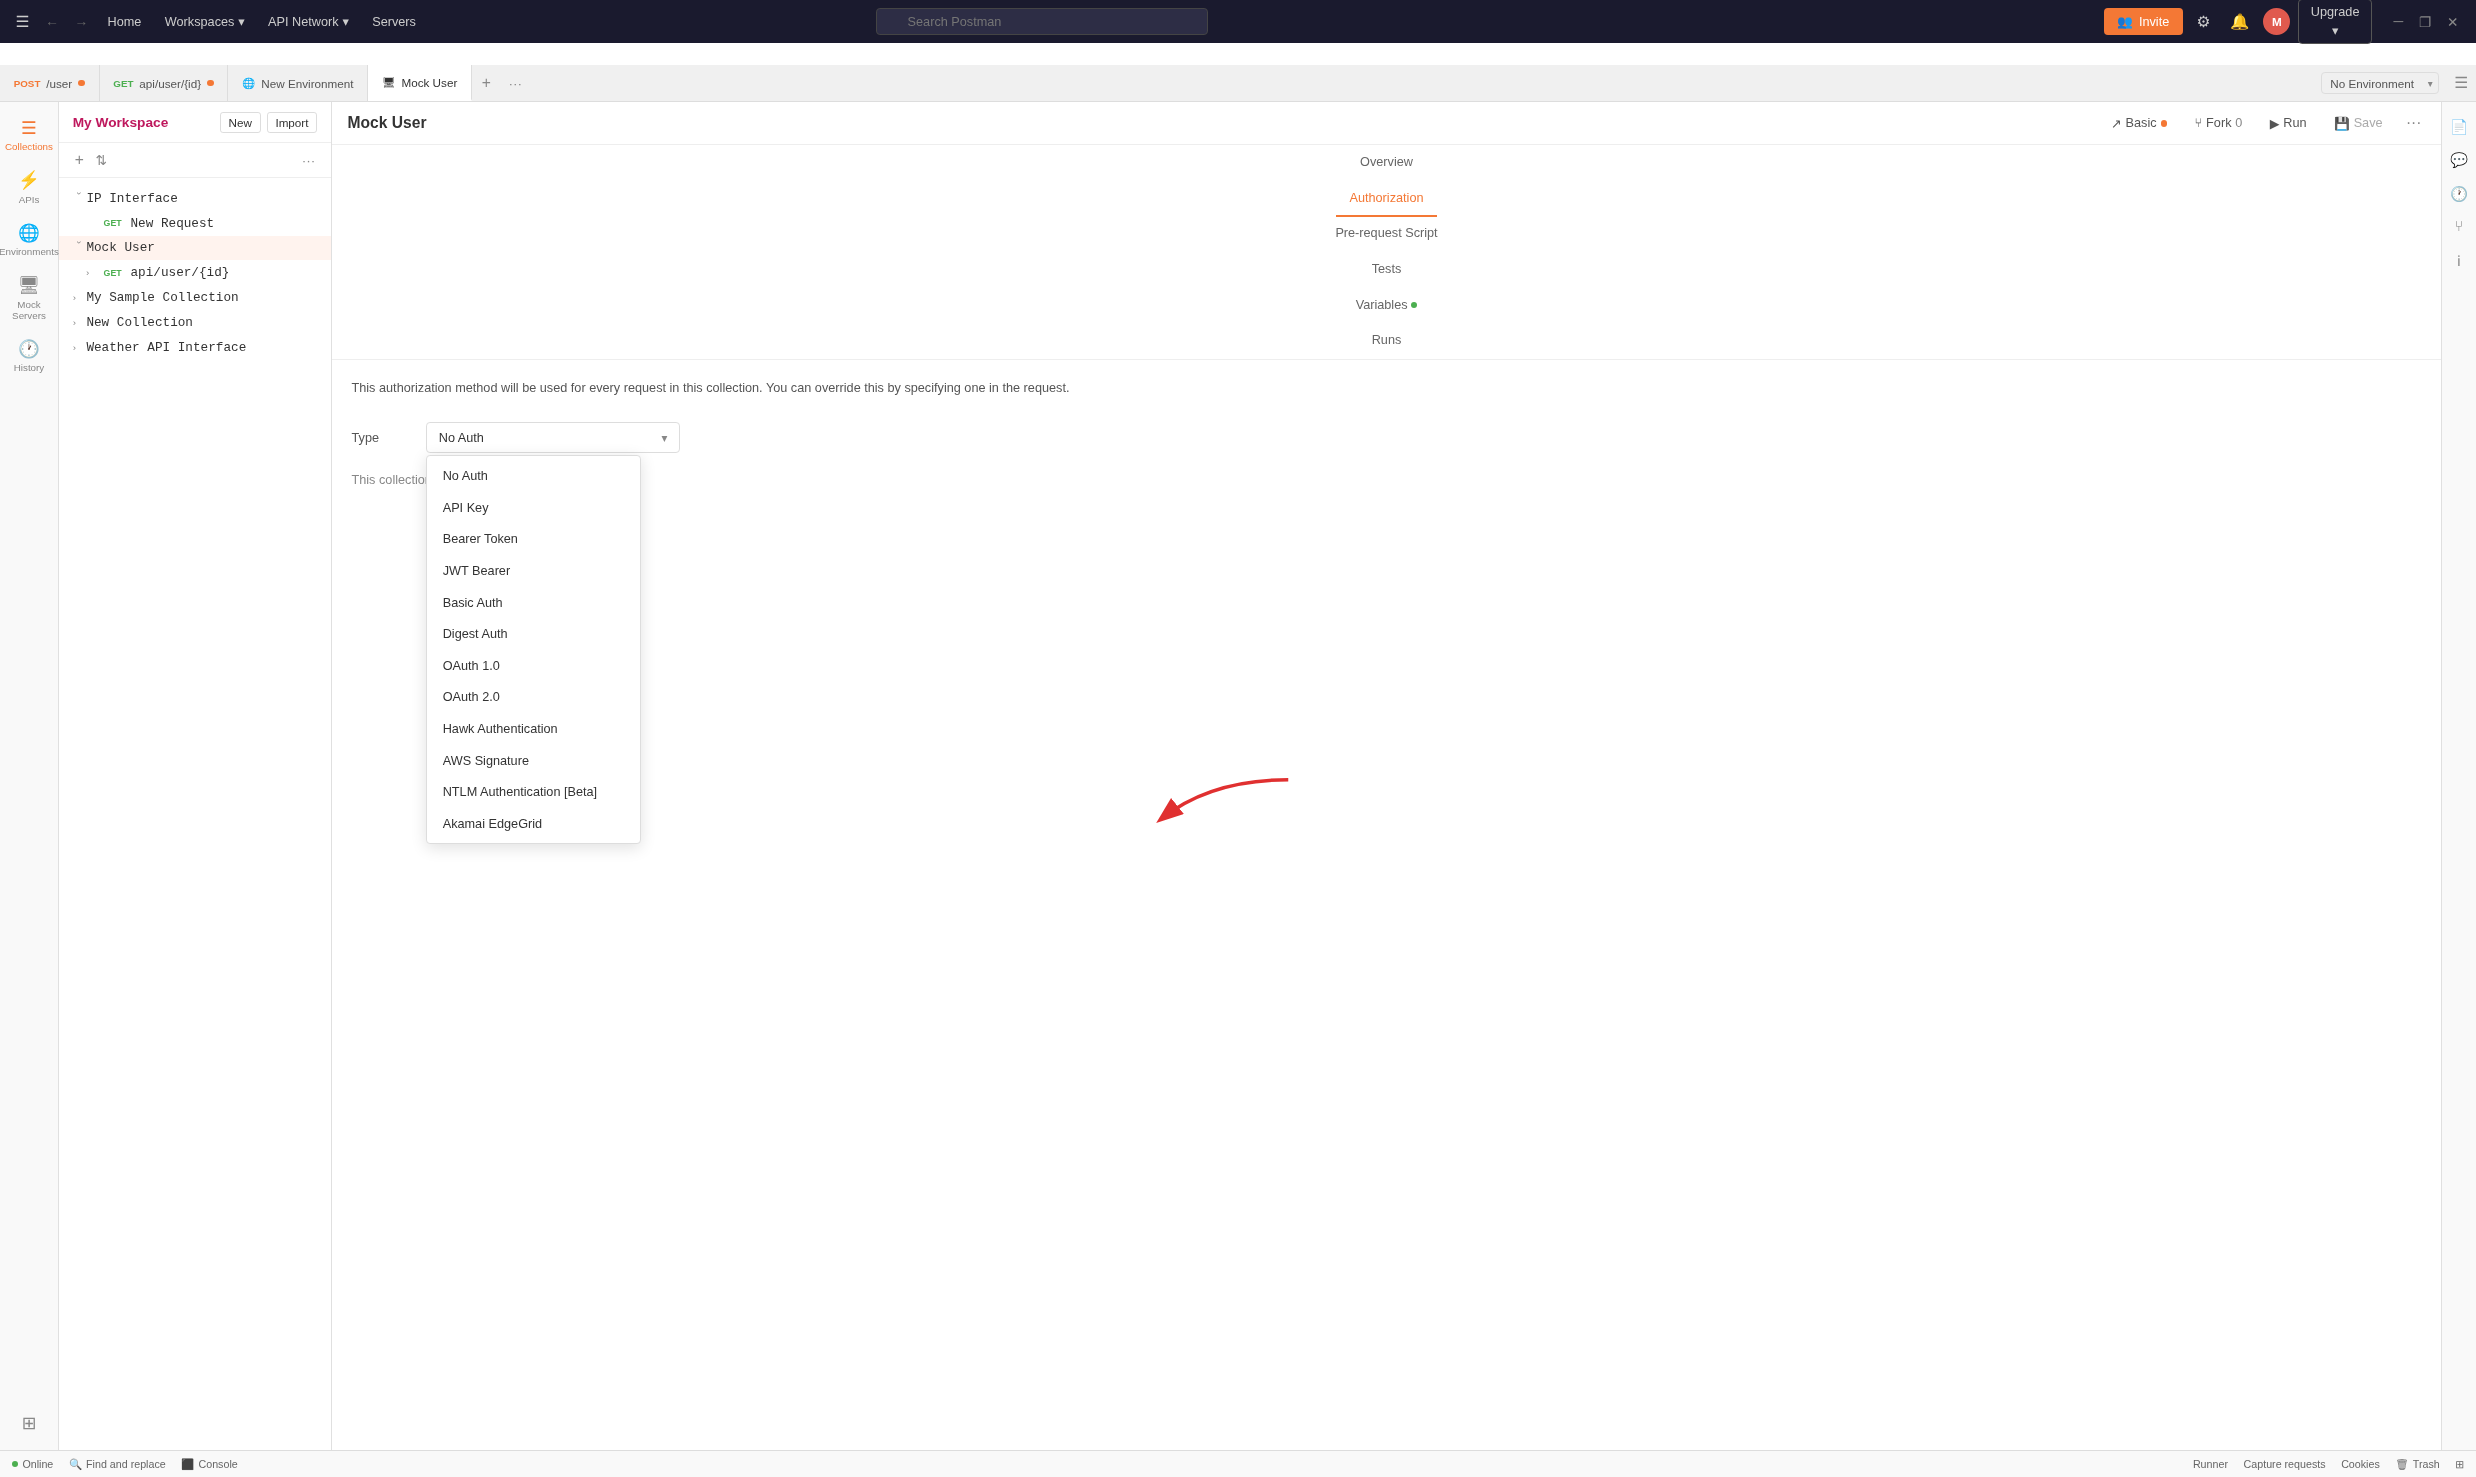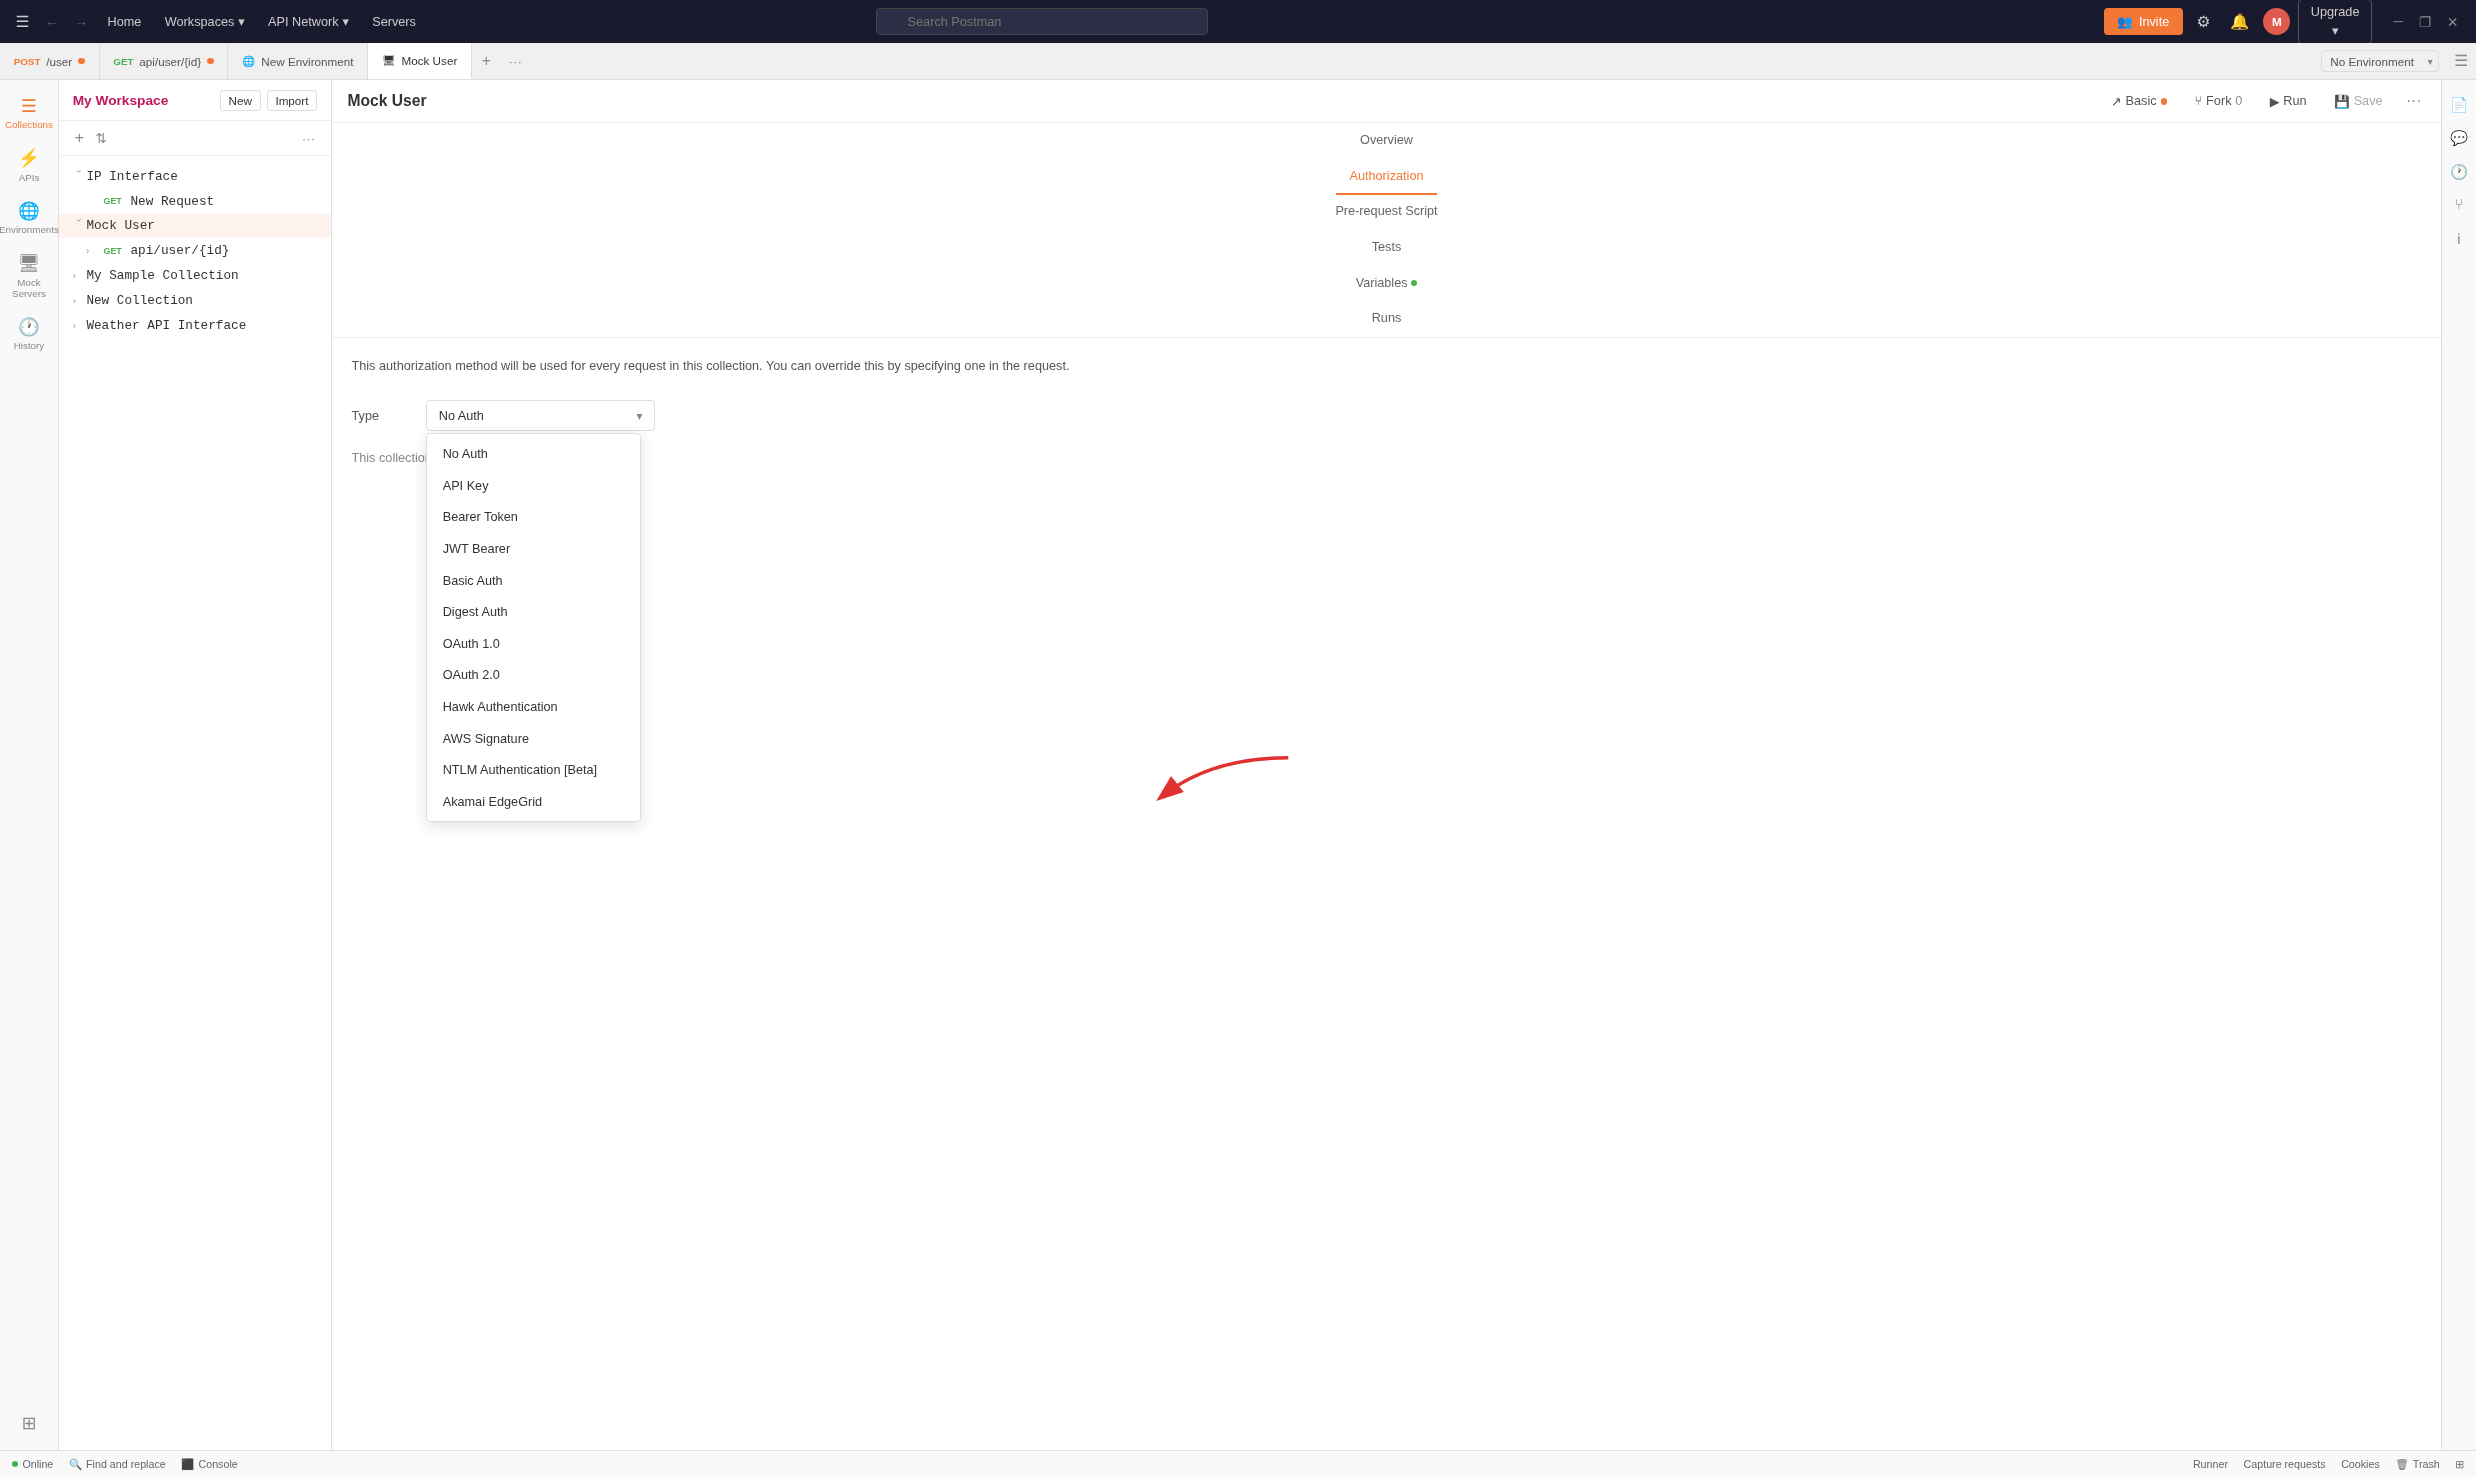--- a/index.html
+++ b/index.html
@@ -17,21 +17,21 @@
     .search-icon-pos { position: absolute; left: 9.8px; top: 50%; transform: translateY(-50%); color: #888; font-size: 11.7px; }
     .top-bar-right { display: flex; align-items: center; gap: 7.8px; margin-left: auto; }
     .invite-btn { background: #f47835; color: #fff; border: none; border-radius: 3.9px; padding: 5.9px 13.7px; cursor: pointer; font-size: 12.7px; font-weight: 500; display: flex; align-items: center; gap: 5.9px; }
     .icon-btn { color: #ccc; background: none; border: none; cursor: pointer; font-size: 15.6px; padding: 3.9px 5.9px; }
     .avatar { width: 27px; height: 27px; border-radius: 50%; background: #e05a4e; display: flex; align-items: center; justify-content: center; color: white; font-size: 11.7px; font-weight: bold; border: 2px solid #e05a4e; }
     .upgrade-btn { background: none; color: #ccc; border: 1px solid #555; border-radius: 3.9px; padding: 4.9px 11.7px; cursor: pointer; font-size: 12.7px; display: flex; align-items: center; gap: 3.9px; flex-direction: column; }
     .window-controls { display: flex; gap: 3.9px; margin-left: 7.8px; }
     .win-btn { background: none; border: none; color: #888; cursor: pointer; font-size: 13.7px; padding: 2px 5.9px; }
 
     
-    .tab-bar { display: flex; align-items: center; height: 37px; background: #f0f0f0; border-bottom: 1px solid #ddd; flex-shrink: 0; overflow: hidden; }
+    .tab-bar { display: flex; align-items: center; height: 37px; background: #f0f0f0; border-bottom: 1px solid #ddd; flex-shrink: 0; overflow: hidden; margin-top: 22px; }
     .tab { display: flex; align-items: center; gap: 5.9px; padding: 0 13.7px; height: 100%; border-right: 1px solid #ddd; cursor: pointer; font-size: 11.7px; color: #555; white-space: nowrap; flex-shrink: 0; position: relative; }
     .tab.active { background: #fff; color: #333; border-bottom: 2px solid #fff; }
     .tab-dot { width: 6.8px; height: 6.8px; border-radius: 50%; flex-shrink: 0; }
     .tab-dot.orange { background: #f47835; }
     .tab-method { font-size: 9.8px; font-weight: bold; }
     .tab-method.get { color: #4CAF50; }
     .tab-method.post { color: #f47835; }
     .tab-add { background: none; border: none; color: #888; cursor: pointer; font-size: 15.6px; padding: 0 9.8px; }
     .tab-more { background: none; border: none; color: #888; cursor: pointer; font-size: 13.7px; padding: 0 7.8px; }
     .env-select-wrapper { margin-left: auto; display: flex; align-items: center; padding-right: 7.8px; }
@@ -91,21 +91,21 @@
 
     
     .content-body { flex: 1; overflow-y: auto; padding: 19.5px 19.5px; position: relative; }
     .auth-description { font-size: 12.7px; color: #555; margin-bottom: 23.4px; line-height: 1.5; }
 
     
     .type-row { display: flex; align-items: center; gap: 15.6px; margin-bottom: 15.6px; }
     .type-label { font-size: 12.7px; color: #555; width: 59px; flex-shrink: 0; }
 
     
-    .dropdown-container { position: relative; width: 229px; }
+    .dropdown-container { position: relative; width: 254px; }
     .dropdown-trigger { display: flex; align-items: center; justify-content: space-between; padding: 7.8px 11.7px; border: 1px solid #ddd; border-radius: 3.9px; background: #fff; cursor: pointer; font-size: 12.7px; color: #333; }
     .dropdown-chevron { color: #888; font-size: 11.7px; }
     .dropdown-menu { position: absolute; top: 100%; left: 0; width: 215px; background: #fff; border: 1px solid #ddd; border-radius: 3.9px; box-shadow: 0 3.9px 15.6px rgba(0,0,0,0.12); z-index: 100; margin-top: 2px; padding: 3.9px 0; }
     .dropdown-item { padding: 8.8px 15.6px; font-size: 12.7px; color: #333; cursor: pointer; }
     .dropdown-item.selected { color: #333; font-weight: 500; }
 
     
     .no-auth-message { color: #888; font-size: 12.7px; margin-top: 19.5px; }
 
     

